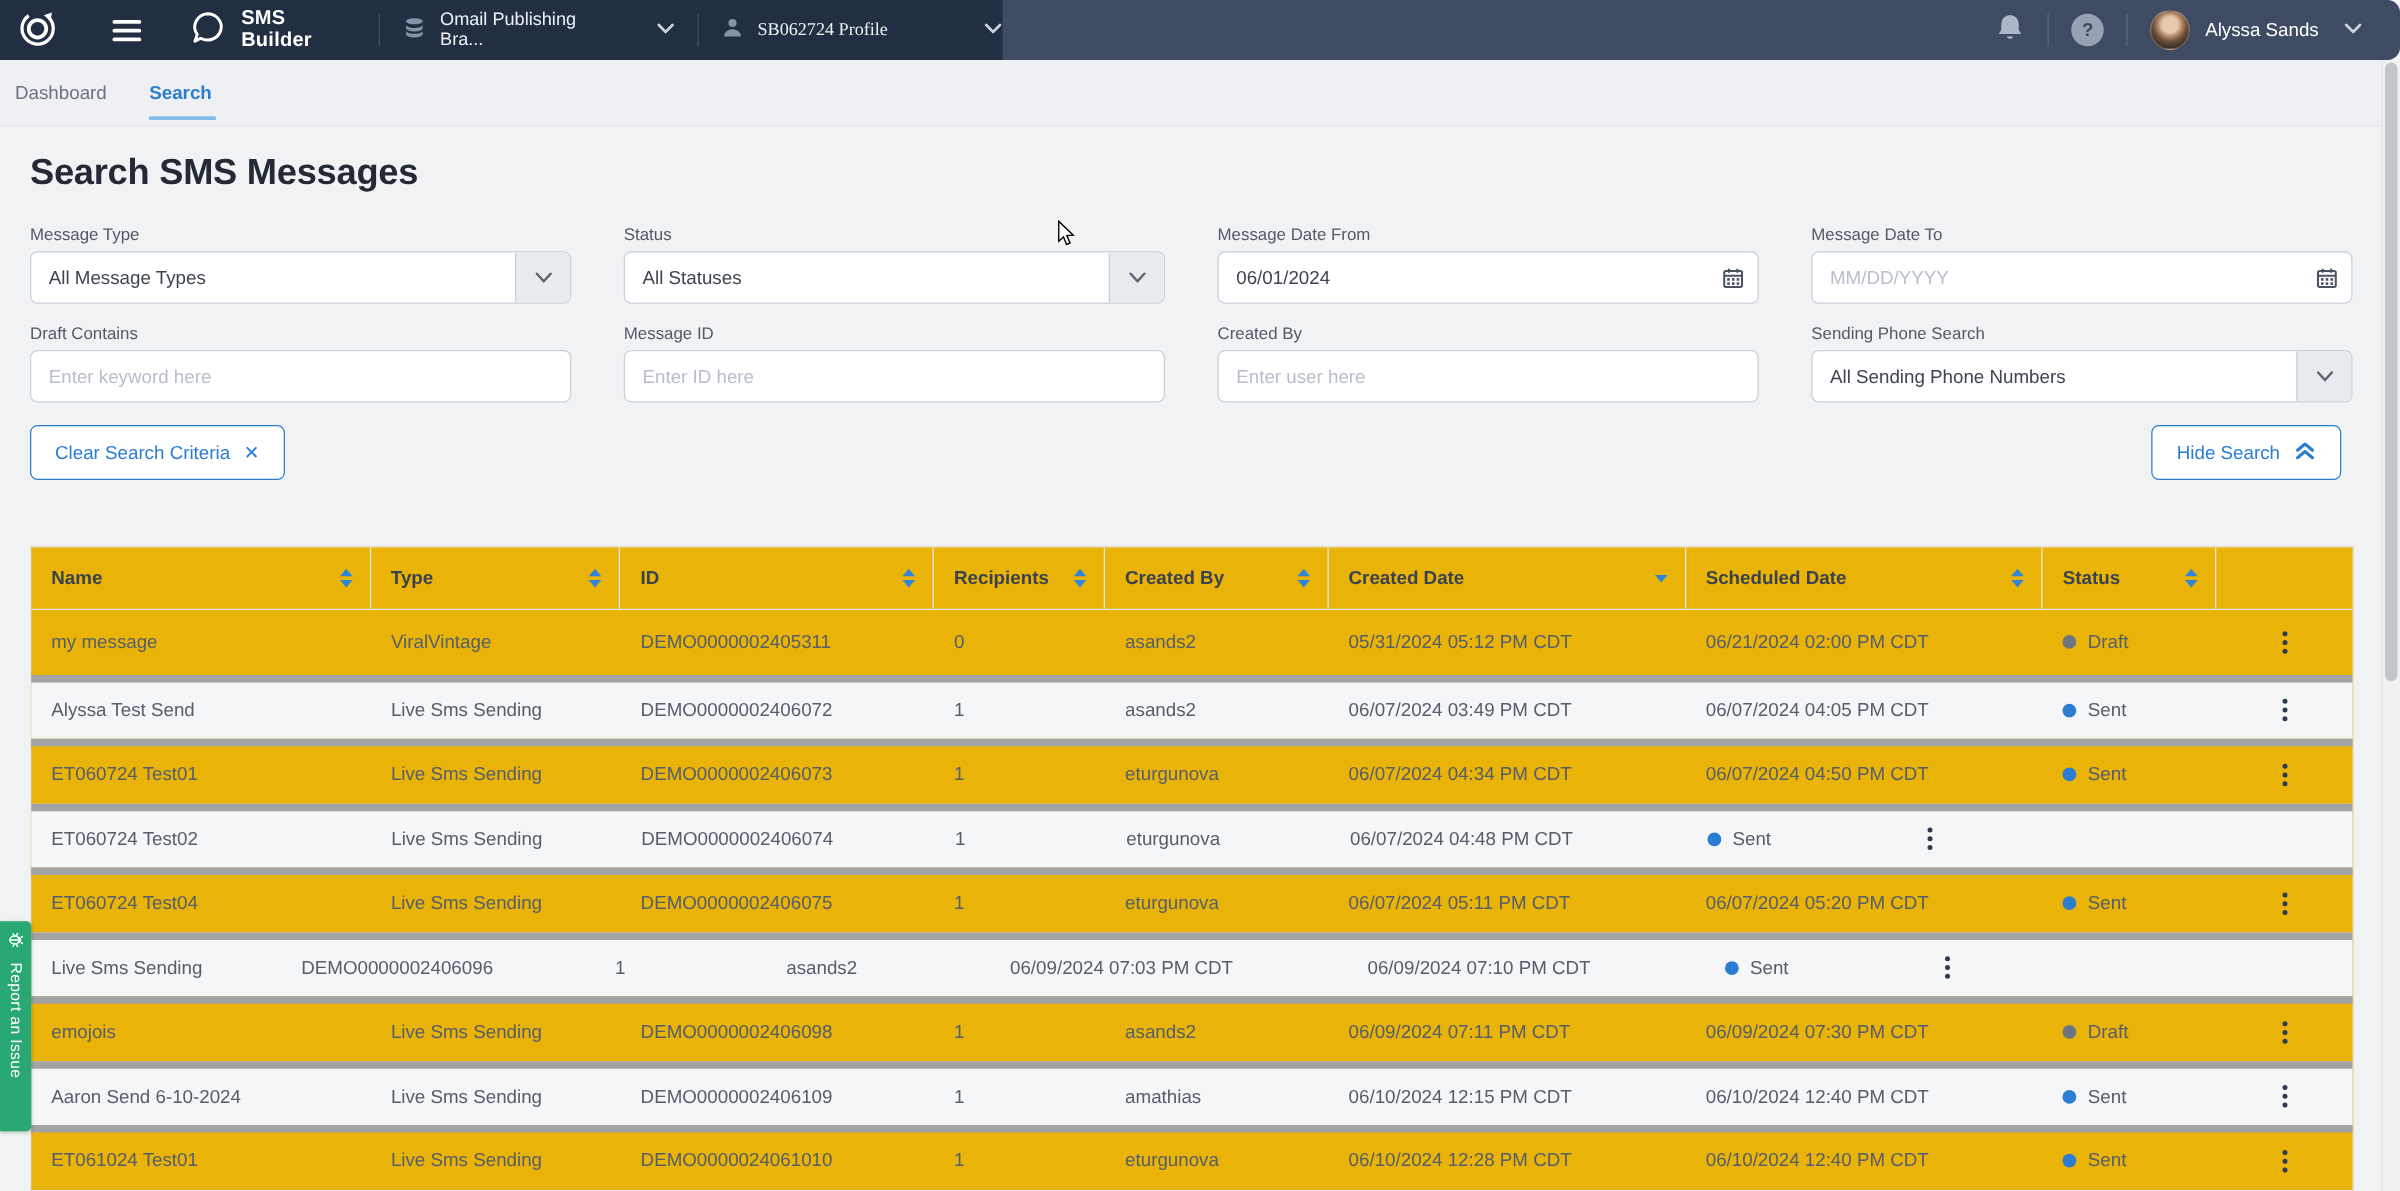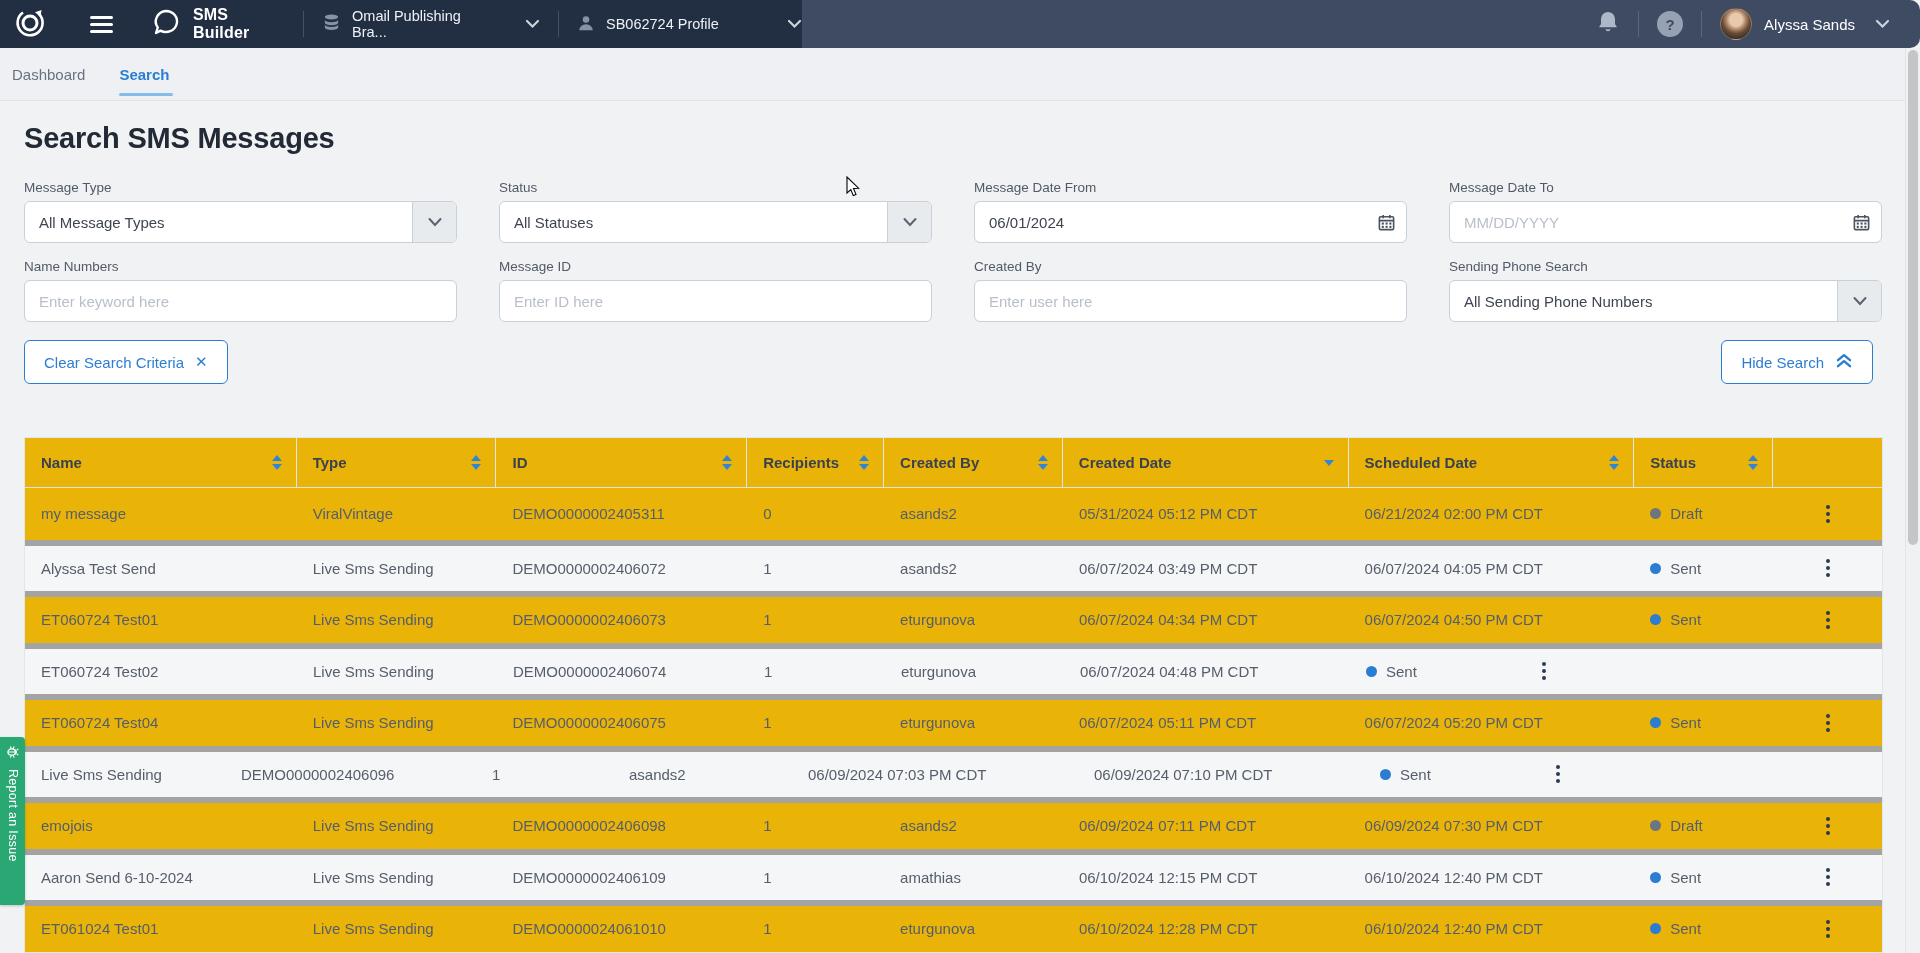--- a/index.html
+++ b/index.html
@@ -13,21 +13,21 @@
     width:802px; padding-left:14px; flex:none; }
   .nav-right { flex:1; display:flex; align-items:center; justify-content:flex-end;
     padding-right:30px; }
   .nav-divider { width:1px; height:26px; background:rgba(255,255,255,0.16); margin:0 18px; }
   .hamburger { width:24px; display:flex; flex-direction:column; gap:4px; margin:0 38px 0 44px; cursor:pointer; }
   .hamburger span { height:3px; background:#fff; border-radius:2px; }
   .app-title { color:#fff; font-size:16px; font-weight:700; margin-left:12px; letter-spacing:.2px; }
   .nav-item { display:flex; align-items:center; color:#eef1f5; font-size:14.5px; cursor:pointer; }
   .nav-item .chev { margin-left:26px; }
   .brand-group { min-width:218px; }
-  .profile-group { min-width:225px; justify-content:space-between; }
+  .profile-group { min-width:225px; justify-content:space-between;font-family:Liberation Serif, serif; }
   .icon-slate { color:#8593a8; }
   .help-circle { width:26px; height:26px; border-radius:50%; background:#97a1b4;
     display:flex; align-items:center; justify-content:center;
     color:#3c4a61; font-weight:700; font-size:15px; cursor:pointer; }
   .avatar { width:32px; height:32px; border-radius:50%; cursor:pointer;
     background:
       radial-gradient(circle at 50% 36%, #e8c9ae 0 26%, #b98d6d 38%, #6b4f3a 55%, #3a2d22 78%, #2c241c 100%);
     border:1px solid rgba(255,255,255,.25); }
   .user-name { color:#fff; font-size:15px; margin:0 20px 0 12px; }
 
@@ -262,21 +262,21 @@
             <rect x="5" y="13.5" width="2.2" height="2.2"></rect>
               <rect x="9" y="13.5" width="2.2" height="2.2"></rect>
               <rect x="13" y="13.5" width="2.2" height="2.2"></rect>
           </g>
         </svg>
       </span>
     </div>
   </div>
 
   <div>
-    <div class="field-label">Name Numbers</div>
+    <div class="field-label">Draft Contains</div>
     <div class="field-box">
       <input placeholder="Enter keyword here" style="">
     </div>
   </div>
 
   <div>
     <div class="field-label">Message ID</div>
     <div class="field-box">
       <input placeholder="Enter ID here" style="">
     </div>

